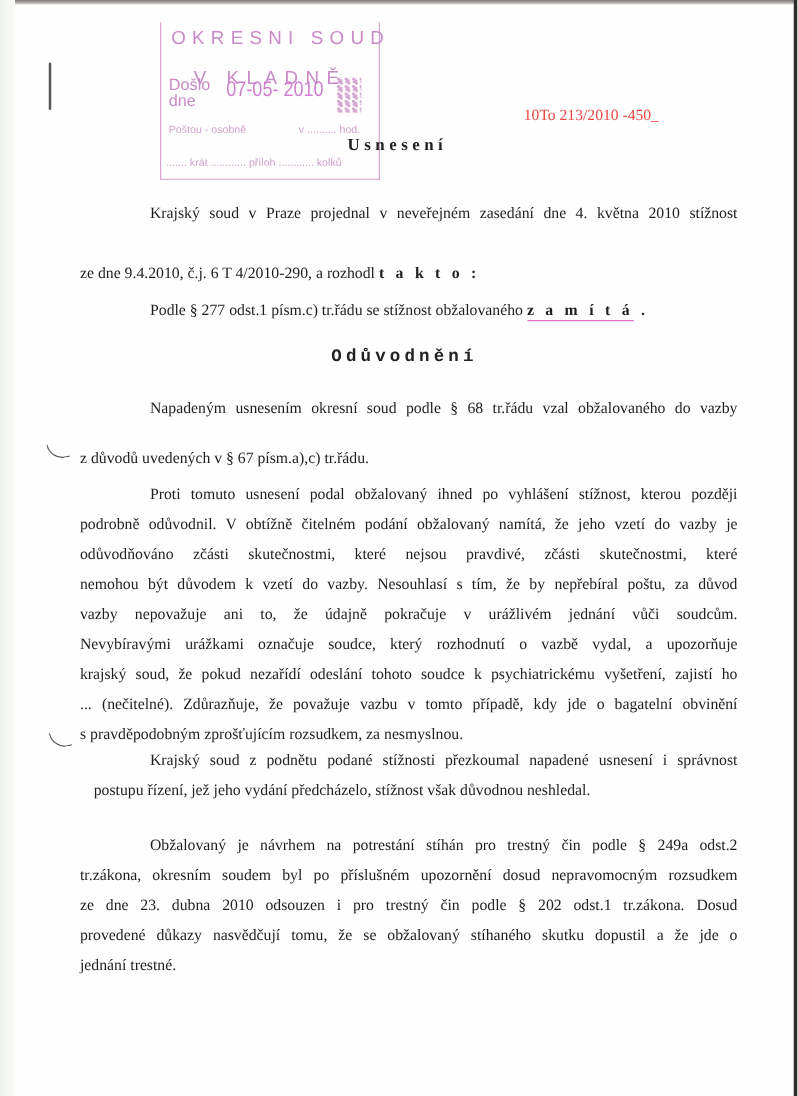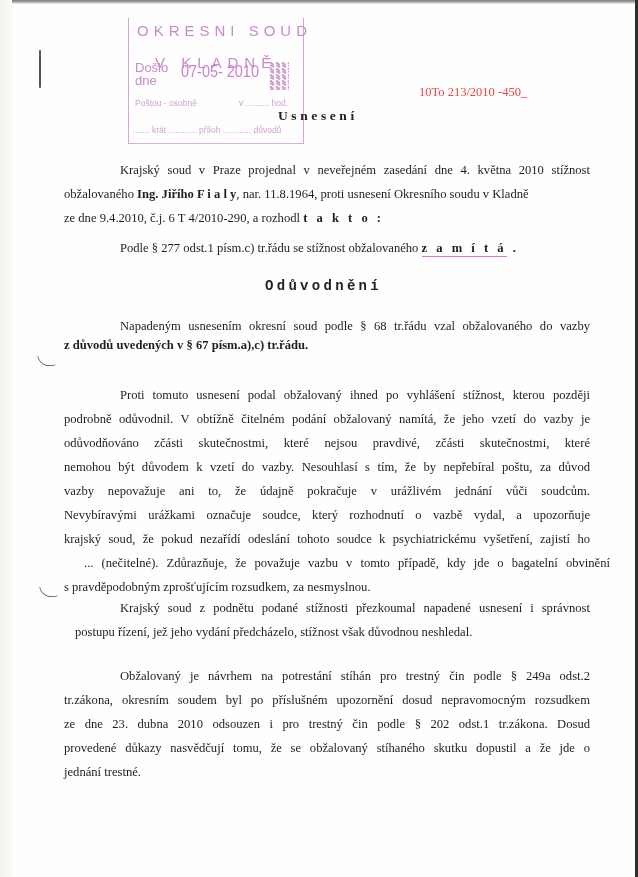--- a/index.html
+++ b/index.html
@@ -199,53 +199,48 @@
   <div class="margin-hook hook-2"></div>
 
   <div class="stamp">
     <div class="stamp-line1">OKRESNI SOUD</div>
     <div class="stamp-line2">V KLADNĚ</div>
     <div class="stamp-doslo">Došlo dne</div>
     <div class="stamp-date">07-05- 2010</div>
     <div class="stamp-scribble"></div>
     <div class="stamp-postou">Poštou - osobně</div>
     <div class="stamp-v-hod">v .......... hod.</div>
-    <div class="stamp-krat">....... krát ............ příloh ............ důvodů</div>
+    <div class="stamp-krat">....... krát ............ příloh ............ kolků</div>
   </div>
 
   <div class="case-number">10To 213/2010 -450_</div>
   <div class="title">Usnesení</div>
 
   <div class="text-line justify" style="left:64px; top:163px; width:470px; padding-left:56px; box-sizing:border-box; width:526px; left:64px;">Krajský soud v Praze projednal v neveřejném zasedání dne 4. května 2010 stížnost</div>
-  <div class="text-line" style="left:64px; top:187px; width:522px; display:flex; justify-content:space-between;">
-    <span>
-      <span>obžalovaného </span><b>Ing. Jiřího F i a l y</b><span>, nar. 11.8.1964, proti usnesení Okresního soudu v Kladně</span>
-    </span>
-  </div>
   <div class="text-line" style="left:64px; top:211px;">
     <span>ze dne 9.4.2010, č.j. 6 T 4/2010-290, a  rozhodl  </span><span class="spaced-bold">t a k t o :</span>
   </div>
 
   <div class="text-line" style="left:120px; top:241px;">
     <span>Podle § 277 odst.1 písm.c) tr.řádu se stížnost obžalovaného </span><span class="spaced-bold underline-mark">z a m í t á</span><span class="spaced-bold"> .</span>
   </div>
 
   <div class="subheading">Odůvodnění</div>
 
   <div class="text-line justify" style="left:64px; top:319px; width:526px; padding-left:56px; box-sizing:border-box;">Napadeným usnesením okresní soud podle § 68 tr.řádu vzal obžalovaného do vazby</div>
-  <div class="text-line" style="left:64px; top:338px;font-weight:bold;">z důvodů uvedených v § 67 písm.a),c) tr.řádu.</div>
+  <div class="text-line" style="left:64px; top:359px;">z důvodů uvedených v § 67 písm.a),c) tr.řádu.</div>
 
   <div class="text-line justify" style="left:64px; top:388px; width:526px; padding-left:56px; box-sizing:border-box;">Proti tomuto usnesení podal obžalovaný ihned po vyhlášení stížnost, kterou později</div>
   <div class="text-line justify" style="left:64px; top:412px; width:526px;">podrobně odůvodnil. V obtížně čitelném podání obžalovaný namítá, že jeho vzetí do vazby je</div>
   <div class="text-line justify" style="left:64px; top:436px; width:526px; word-spacing:6px;">odůvodňováno zčásti skutečnostmi, které nejsou pravdivé, zčásti skutečnostmi, které</div>
   <div class="text-line justify" style="left:64px; top:460px; width:526px;">nemohou být důvodem k vzetí do vazby. Nesouhlasí s tím, že by nepřebíral poštu, za důvod</div>
   <div class="text-line justify" style="left:64px; top:484px; width:526px;">vazby nepovažuje ani to, že údajně pokračuje v urážlivém jednání vůči soudcům.</div>
   <div class="text-line justify" style="left:64px; top:508px; width:526px;">Nevybíravými  urážkami označuje soudce, který rozhodnutí o vazbě vydal, a upozorňuje</div>
   <div class="text-line justify" style="left:64px; top:532px; width:526px;">krajský soud, že pokud nezařídí odeslání tohoto soudce k psychiatrickému vyšetření, zajistí ho</div>
-  <div class="text-line justify" style="left:64px; top:556px; width:526px;margin-left:20px;">... (nečitelné). Zdůrazňuje, že považuje vazbu v tomto případě, kdy jde o bagatelní obvinění</div>
+  <div class="text-line justify" style="left:64px; top:556px; width:526px;">... (nečitelné). Zdůrazňuje, že považuje vazbu v tomto případě, kdy jde o bagatelní obvinění</div>
   <div class="text-line" style="left:64px; top:580px;">s pravděpodobným zprošťujícím rozsudkem, za nesmyslnou.</div>
 
   <div class="text-line justify" style="left:64px; top:601px; width:526px; padding-left:56px; box-sizing:border-box;">Krajský soud z podnětu podané stížnosti přezkoumal napadené usnesení i správnost</div>
   <div class="text-line" style="left:64px; top:625px;margin-left:11px;">postupu řízení, jež jeho vydání předcházelo, stížnost však důvodnou neshledal.</div>
 
   <div class="text-line justify" style="left:64px; top:669px; width:526px; padding-left:56px; box-sizing:border-box;">Obžalovaný je návrhem na potrestání stíhán pro trestný čin  podle § 249a odst.2</div>
   <div class="text-line justify" style="left:64px; top:693px; width:526px;">tr.zákona, okresním soudem byl po příslušném upozornění dosud nepravomocným rozsudkem</div>
   <div class="text-line justify" style="left:64px; top:717px; width:526px;">ze dne 23. dubna 2010 odsouzen i pro trestný čin podle § 202 odst.1 tr.zákona. Dosud</div>
   <div class="text-line justify" style="left:64px; top:741px; width:526px;">provedené důkazy nasvědčují tomu, že se obžalovaný stíhaného skutku dopustil a že jde o</div>
   <div class="text-line" style="left:64px; top:765px;">jednání trestné.</div>

